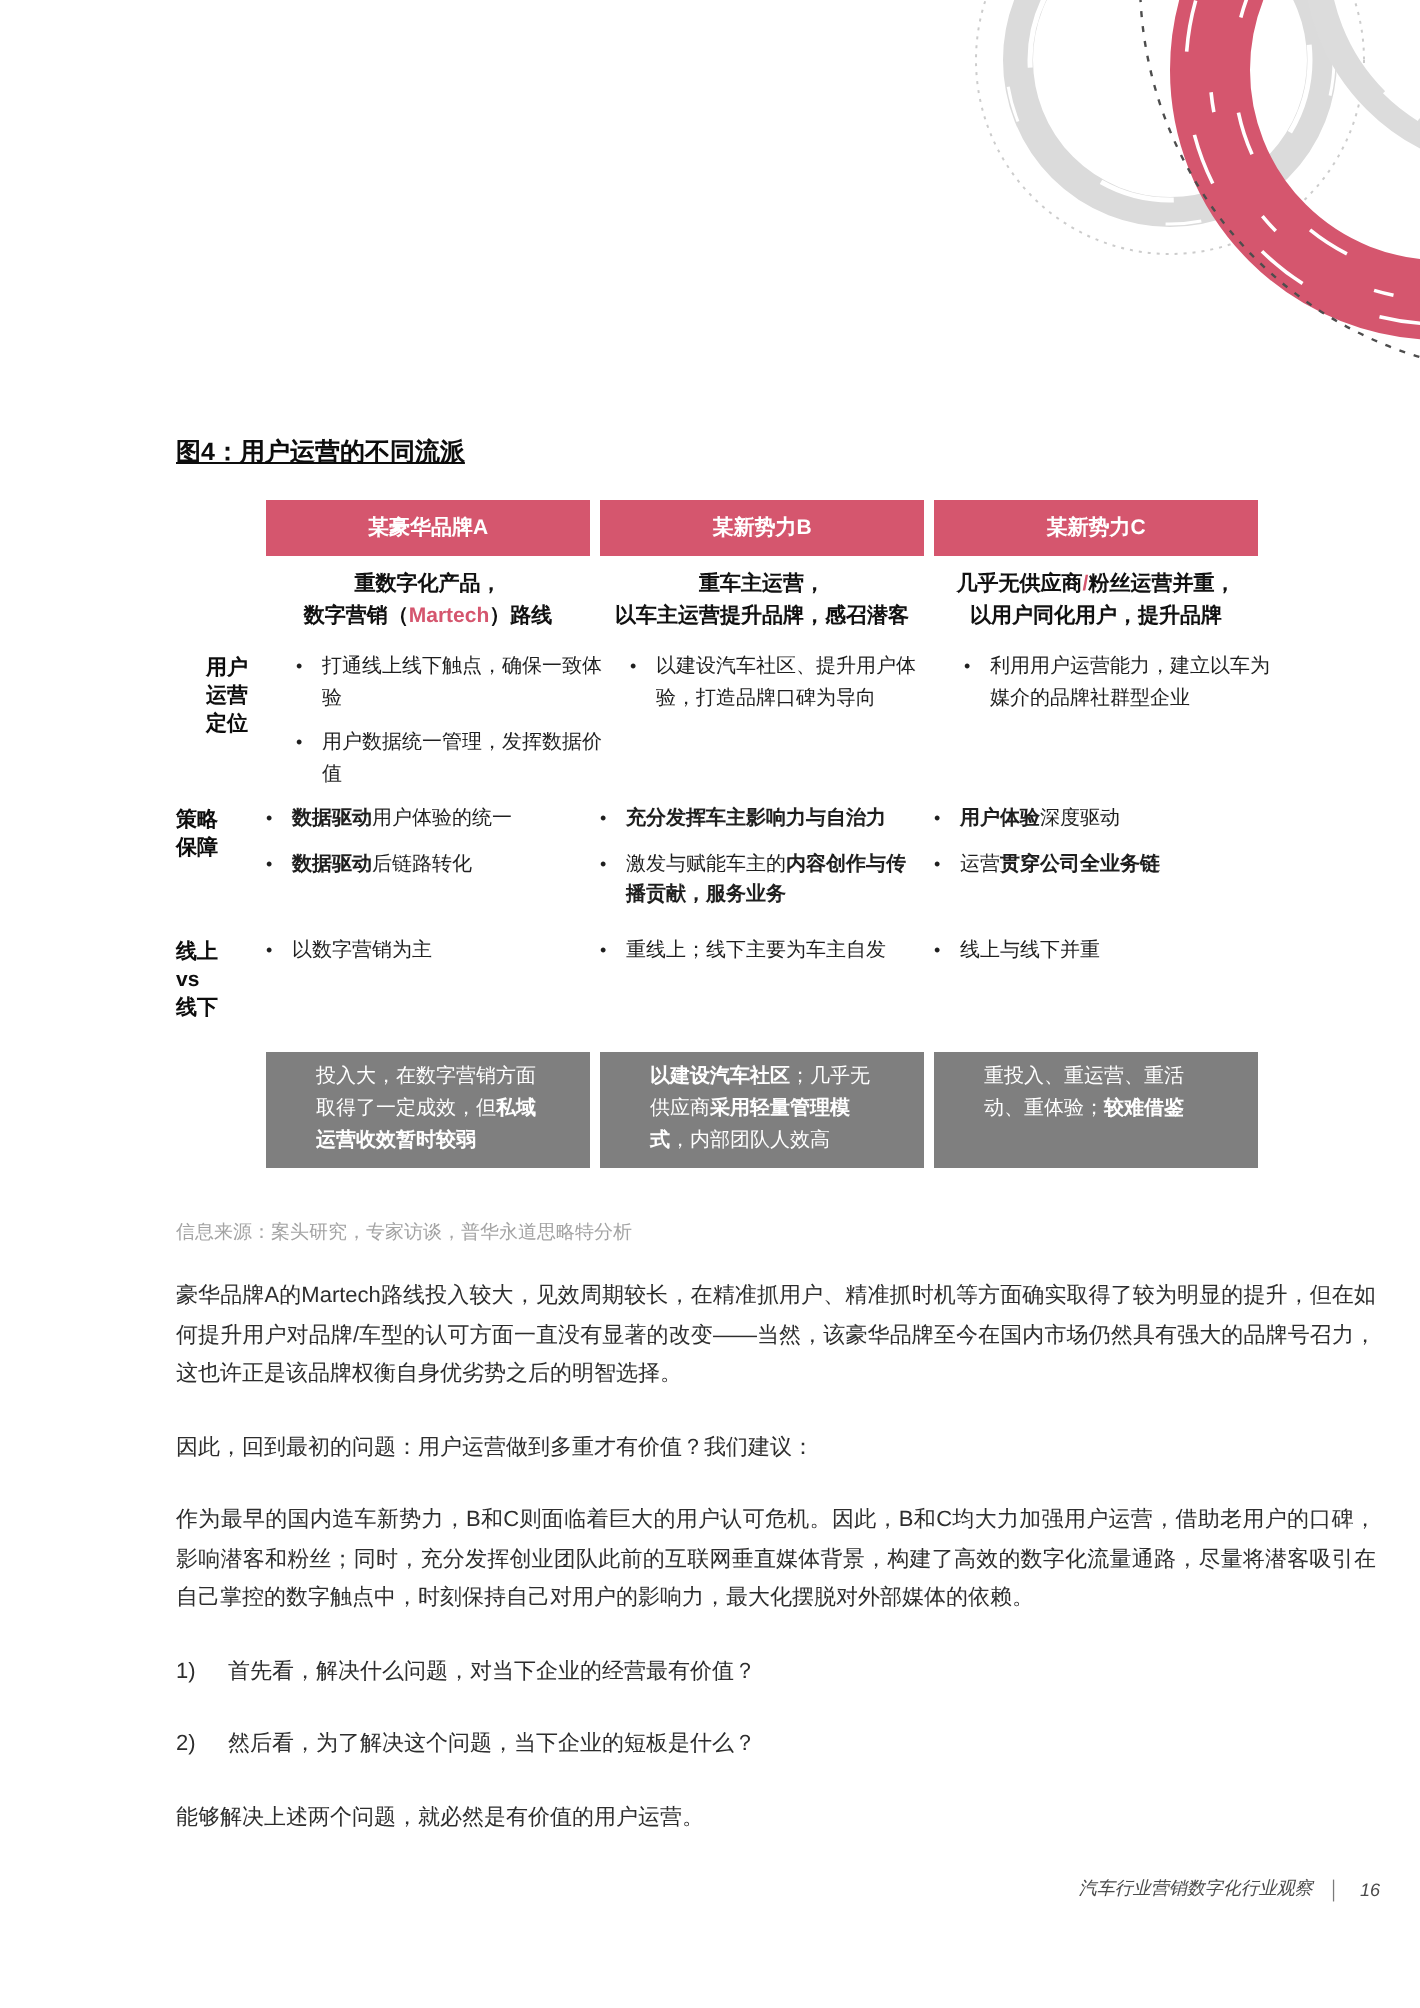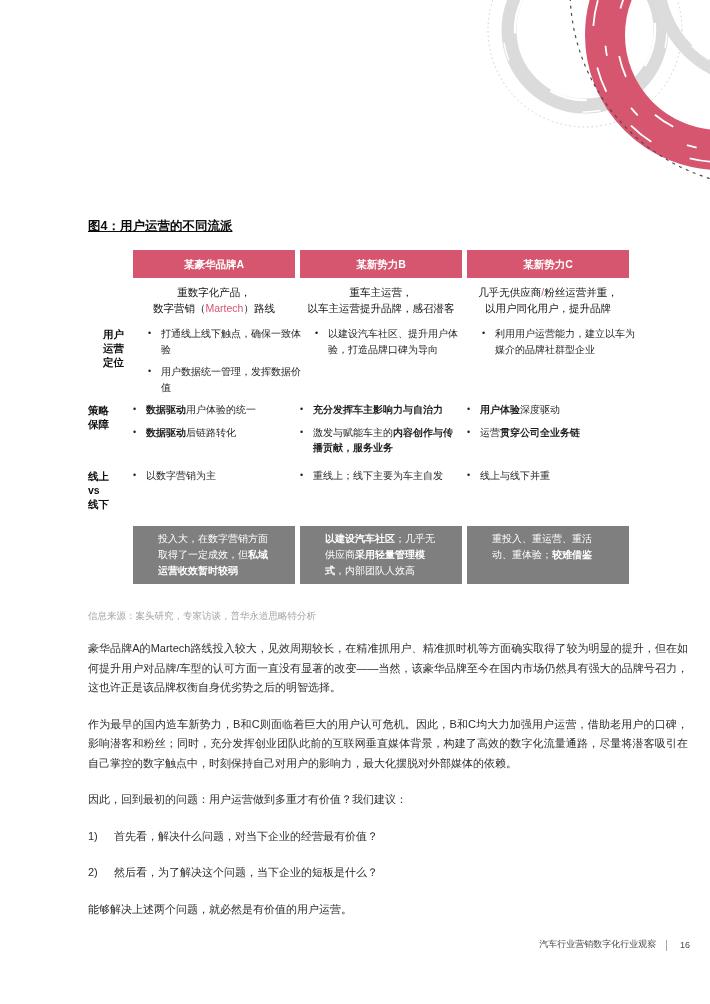--- a/index.html
+++ b/index.html
@@ -10,39 +10,39 @@
   html,body{margin:0;padding:0;background:#e8e8e8;}
   .page{
     position:relative;width:710px;height:1004px;margin:0 auto;background:#ffffff;
     overflow:hidden;font-family:"Liberation Sans","DejaVu Sans",sans-serif;color:#222;
   }
   .deco{position:absolute;top:0;right:0;width:230px;height:200px;}
   .content{position:absolute;left:88px;top:218px;width:600px;}
   .fig-title{font-size:12.5px;font-weight:bold;color:#0d0d0d;text-decoration:underline;margin:0 0 15px 0;}
   .t-row{display:grid;grid-template-columns:40px 162px 162px 162px;column-gap:5px;}
   .t-head .cell{background:var(--accent);color:#fff;font-weight:bold;font-size:10.5px;text-align:center;height:28px;line-height:28px;}
-  .t-sub .cell{font-weight:normal;font-size:10.5px;color:#111;text-align:center;line-height:16px;padding:6px 0 10px 0;}
+  .t-sub .cell{font-weight:bold;font-size:10.5px;color:#111;text-align:center;line-height:16px;padding:6px 0 10px 0;}
   .row-label{font-weight:bold;font-size:10.5px;line-height:14px;color:#0d0d0d;padding-top:1px;}
   .t-row1{min-height:74px;margin-left:15px;}
   .t-row2{min-height:66px;}
   .t-row3{min-height:58px;}
   .cell-bullets{font-size:10px;line-height:15.5px;color:#1f1f1f;padding-right:4px;}
   .bullet-item{display:flex;margin-bottom:7px;}
   .bullet-marker{width:13px;flex:none;font-size:9px;line-height:15.5px;}
   .bullet-text{flex:1;}
   .t-summary .cell{background:var(--summary);color:#fff;font-size:10px;line-height:16px;padding:5px 25px;min-height:58px;}
   .bd{font-weight:bold;}
   .accent-text{color:var(--accent);}
   .source-note{font-size:9.5px;color:#a3a3a3;margin-top:26px;}
   .body-text{margin-top:16px;font-size:11px;line-height:19.5px;color:#2d2d2d;text-align:justify;}
   .body-text p{margin:0 0 14px 0;}
   .para-gap{margin-bottom:17px !important;}
   .sugg-item{display:flex;margin:0 0 17px 0;}
   .sugg-num{flex:none;width:26px;}
-  .footer{position:absolute;right:20px;top:938px;font-size:9px;color:#4a4a4a;display:flex;align-items:center;}
+  .footer{position:absolute;right:20px;top:938px;font-size:9px;color:#4a4a4a;display:flex;align-items:center;font-style:italic;}
   .footer .sep{margin:0 10px 0 8px;color:#7a7a7a;}
 </style>
 </head>
 <body>
 
 <div class="page">
 
   <svg class="deco" viewBox="0 0 230 200" aria-hidden="true">
 
     <circle cx="105" cy="30" r="97" fill="none" stroke="#cccccc" stroke-width="1" stroke-dasharray="1.5 3"></circle>
@@ -166,22 +166,22 @@
       <div></div>
       <div class="cell"><span>投入大，在数字营销方面取得了一定成效，但</span><span class="bd">私域运营收效暂时较弱</span></div>
       <div class="cell"><span class="bd">以建设汽车社区</span><span>；几乎无供应商</span><span class="bd">采用轻量管理模式</span><span>，内部团队人效高</span></div>
       <div class="cell"><span>重投入、重运营、重活动、重体验；</span><span class="bd">较难借鉴</span></div>
     </div>
 
     <div class="source-note">信息来源：案头研究，专家访谈，普华永道思略特分析</div>
 
     <div class="body-text">
       <p class="para-gap">豪华品牌A的Martech路线投入较大，见效周期较长，在精准抓用户、精准抓时机等方面确实取得了较为明显的提升，但在如何提升用户对品牌/车型的认可方面一直没有显著的改变——当然，该豪华品牌至今在国内市场仍然具有强大的品牌号召力，这也许正是该品牌权衡自身优劣势之后的明智选择。</p>
+      <p class="para-gap">因此，回到最初的问题：用户运营做到多重才有价值？我们建议：</p>
       <p class="para-gap">作为最早的国内造车新势力，B和C则面临着巨大的用户认可危机。因此，B和C均大力加强用户运营，借助老用户的口碑，影响潜客和粉丝；同时，充分发挥创业团队此前的互联网垂直媒体背景，构建了高效的数字化流量通路，尽量将潜客吸引在自己掌控的数字触点中，时刻保持自己对用户的影响力，最大化摆脱对外部媒体的依赖。</p>
-      <p class="para-gap">因此，回到最初的问题：用户运营做到多重才有价值？我们建议：</p>
       <div class="sugg-item">
         <span class="sugg-num">1)</span>
         <span>首先看，解决什么问题，对当下企业的经营最有价值？</span>
       </div>
       <div class="sugg-item">
         <span class="sugg-num">2)</span>
         <span>然后看，为了解决这个问题，当下企业的短板是什么？</span>
       </div>
       <p>能够解决上述两个问题，就必然是有价值的用户运营。</p>
     </div>

